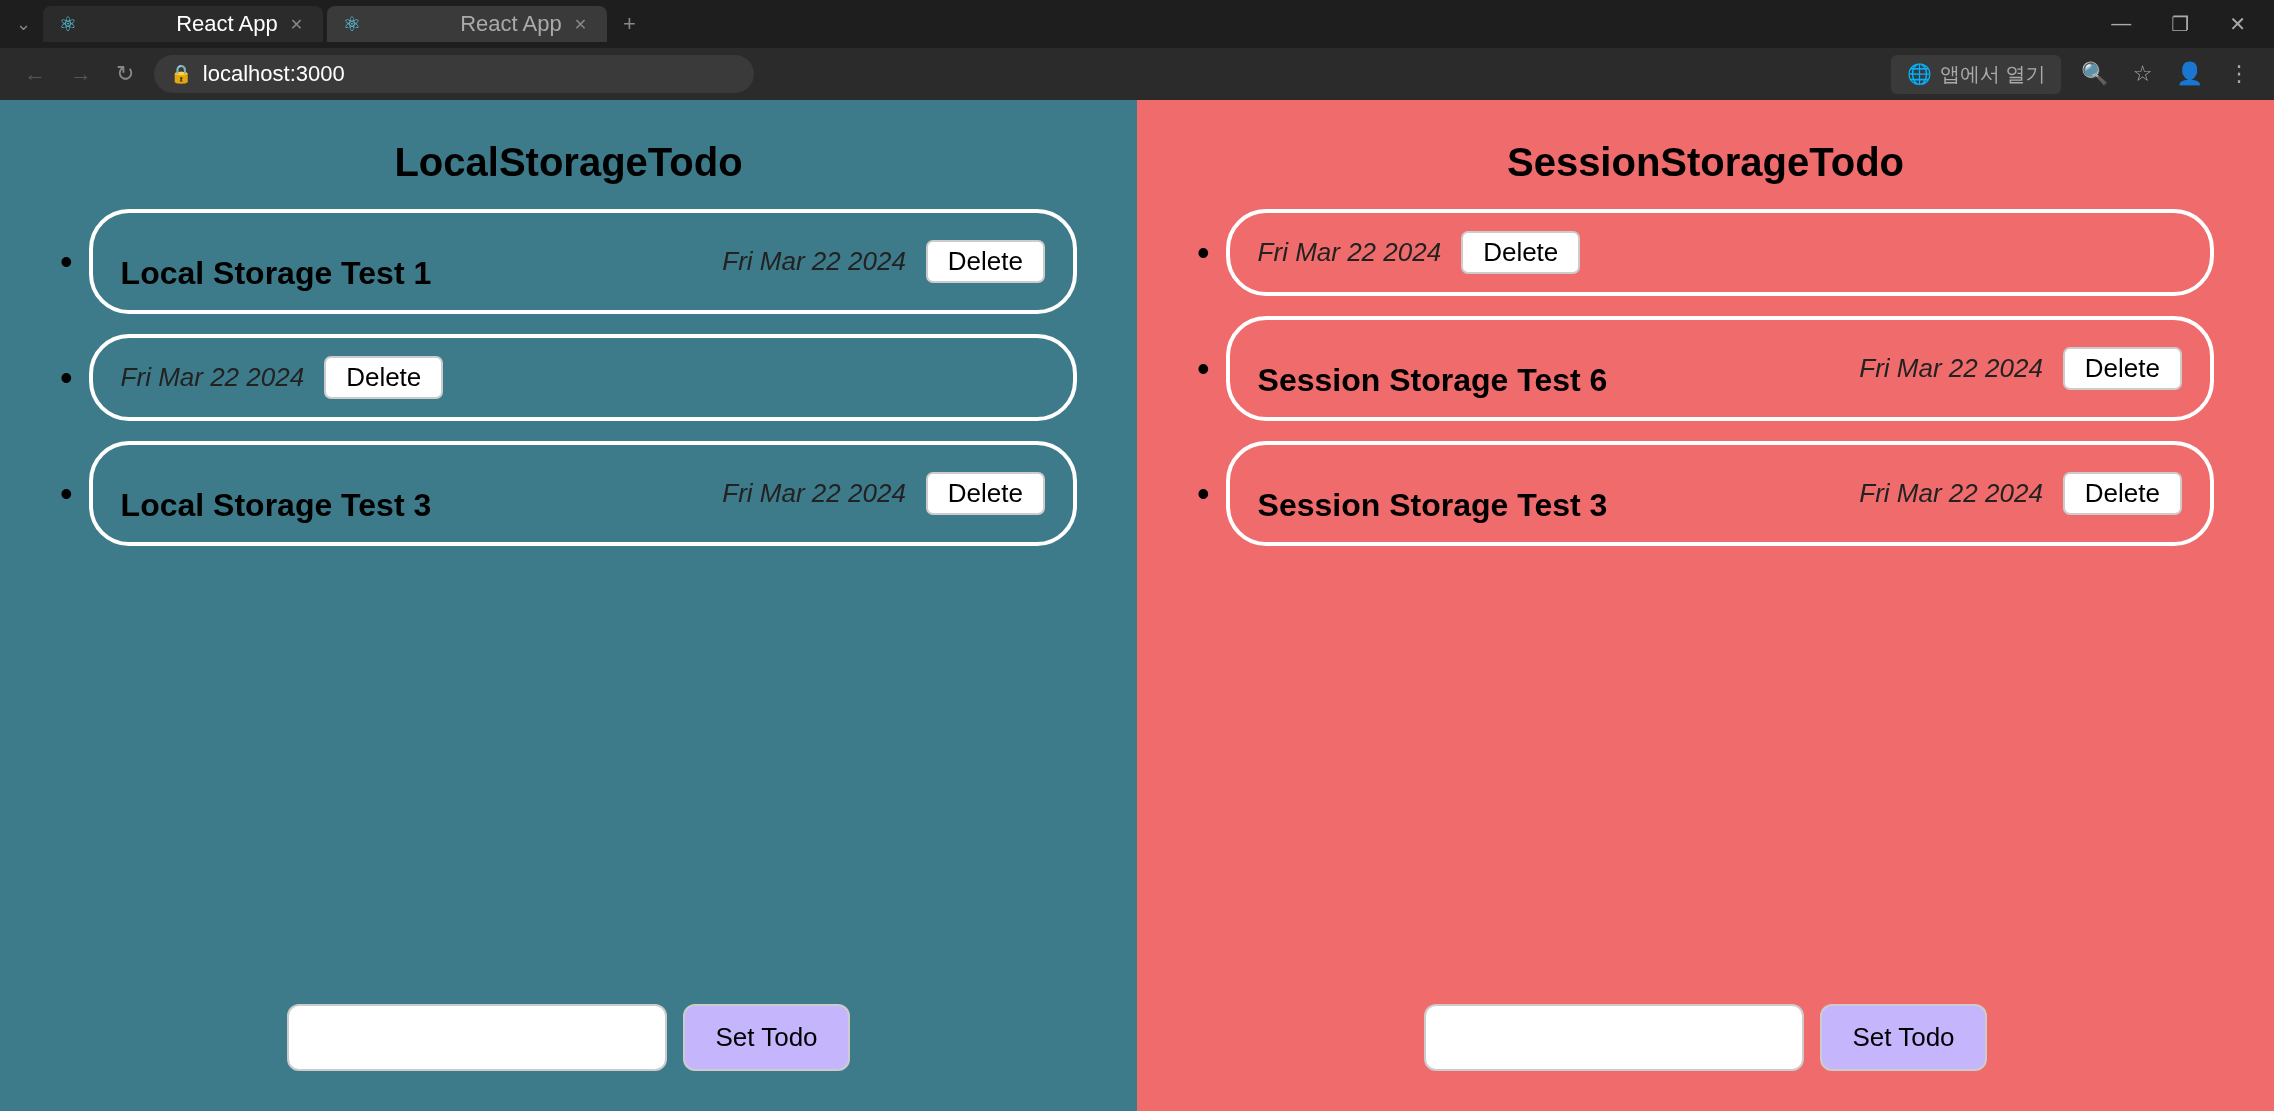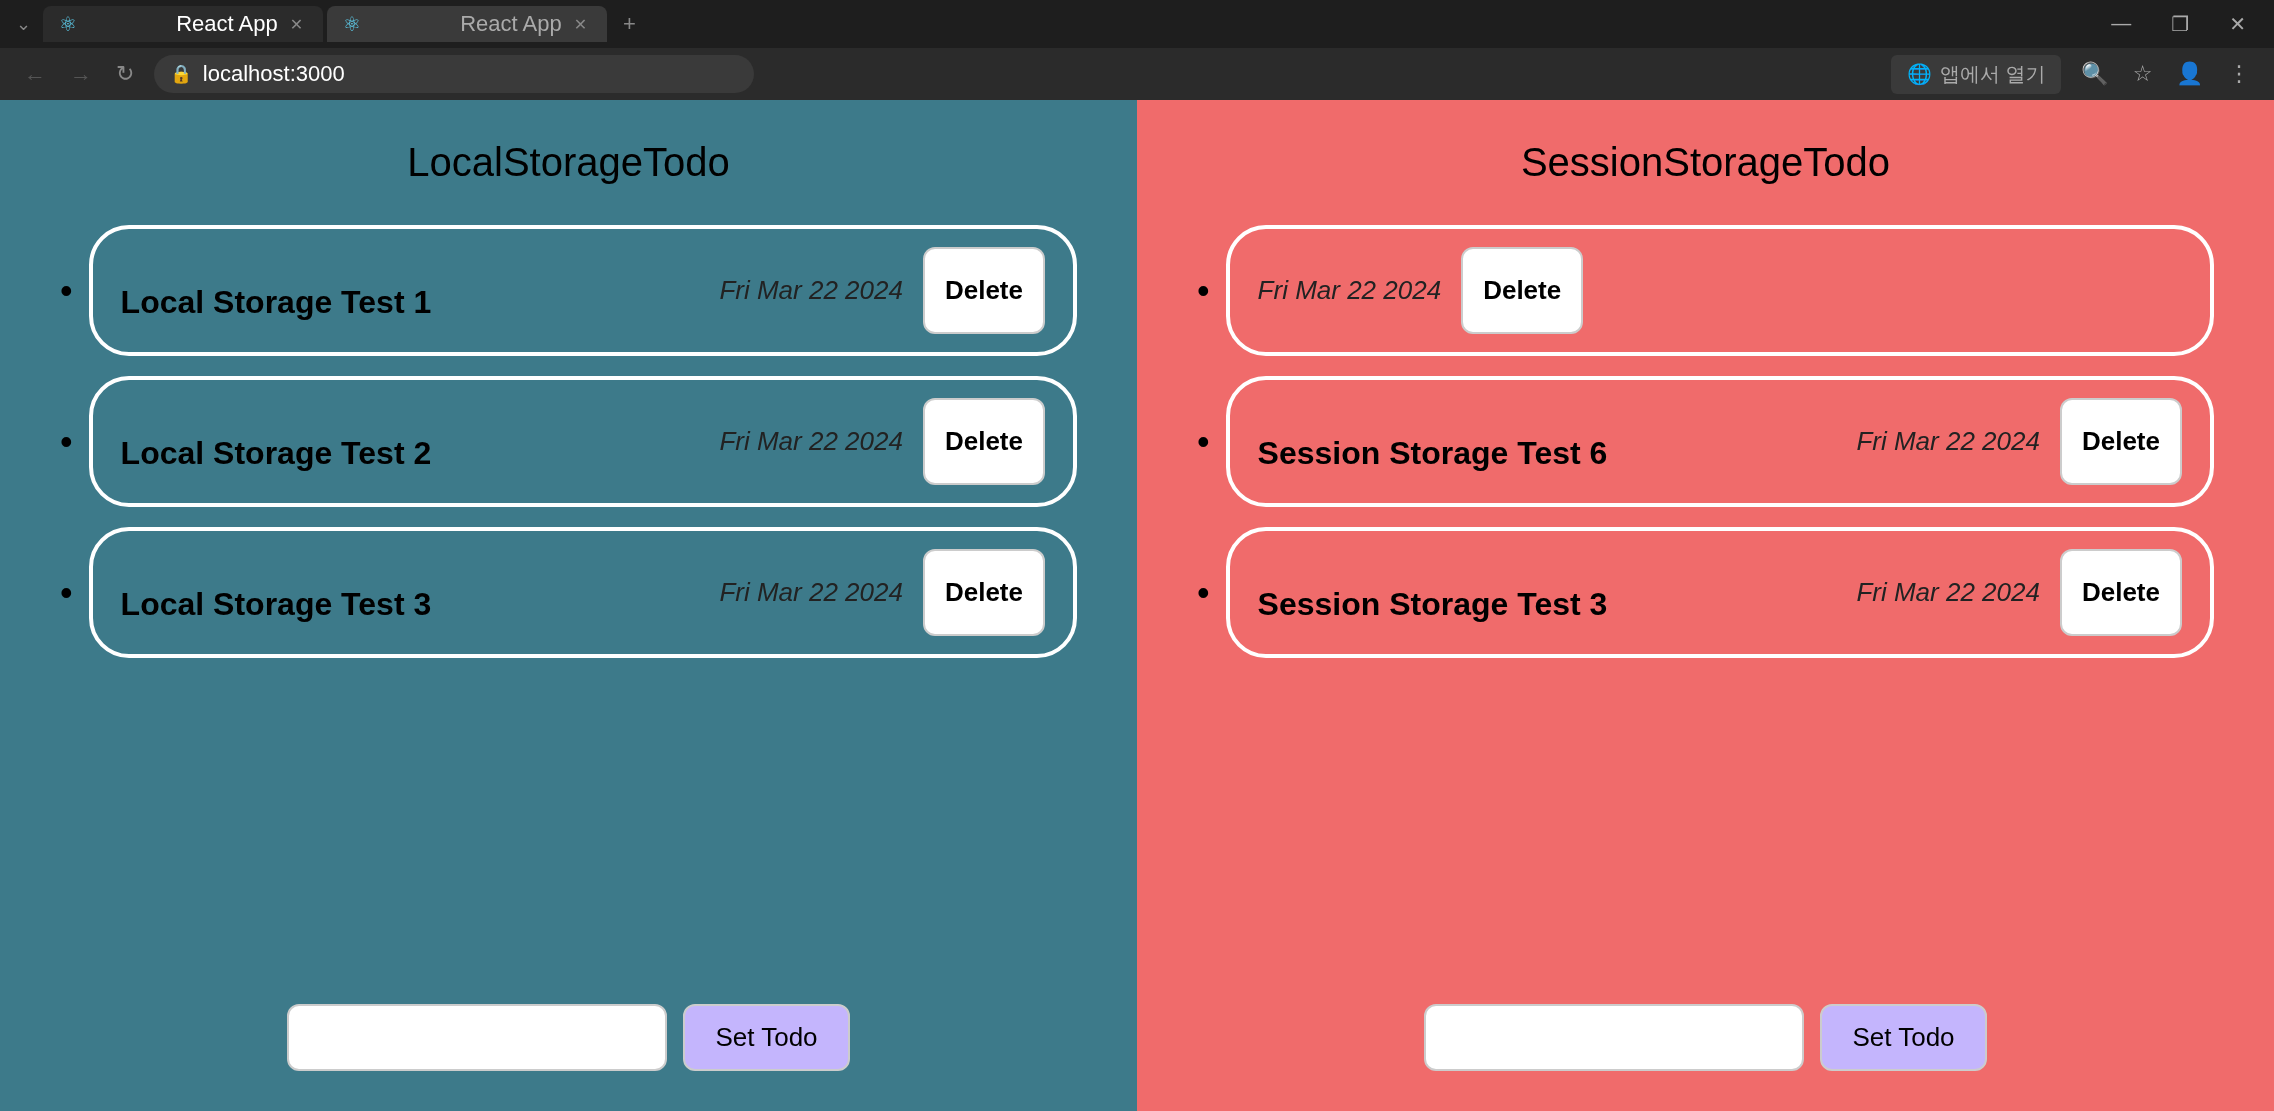--- a/index.html
+++ b/index.html
@@ -182,23 +182,23 @@
       flex: 1;
       background: #f06b6b;
       display: flex;
       flex-direction: column;
       align-items: center;
       padding: 40px 60px;
     }
 
     .panel-title {
       font-size: 40px;
-      font-weight: normal;
+      font-weight: bold;
       color: #000;
-      margin-bottom: 40px;
+      margin-bottom: 24px;
       text-align: center;
     }
 
     .todo-list {
       width: 100%;
       display: flex;
       flex-direction: column;
       gap: 20px;
       margin-bottom: 40px;
       list-style: none;
@@ -238,27 +238,26 @@
     .todo-date {
       font-size: 26px;
       font-style: italic;
       color: #222;
       white-space: nowrap;
     }
 
     .delete-btn {
       background: #fff;
       border: 2px solid #ccc;
-      border-radius: 12px;
-      padding: 26px 20px;
+      border-radius: 7px;
+      padding: 4px 20px;
       font-size: 26px;
       cursor: pointer;
       white-space: nowrap;
       color: #000;
-      font-weight: bold;
     }
 
     .input-row {
       display: flex;
       align-items: center;
       gap: 16px;
       margin-top: auto;
       padding-top: 20px;
     }
 
@@ -348,21 +347,20 @@
         <div class="todo-card">
           <span class="todo-name">Local Storage Test 1</span>
           <span class="todo-date">Fri Mar 22 2024</span>
           <button class="delete-btn">Delete</button>
         </div>
       </li>
 
       <li class="todo-item">
         <span class="bullet">•</span>
         <div class="todo-card">
-          <span class="todo-name">Local Storage Test 2</span>
           <span class="todo-date">Fri Mar 22 2024</span>
           <button class="delete-btn">Delete</button>
         </div>
       </li>
 
       <li class="todo-item">
         <span class="bullet">•</span>
         <div class="todo-card">
           <span class="todo-name">Local Storage Test 3</span>
           <span class="todo-date">Fri Mar 22 2024</span>

